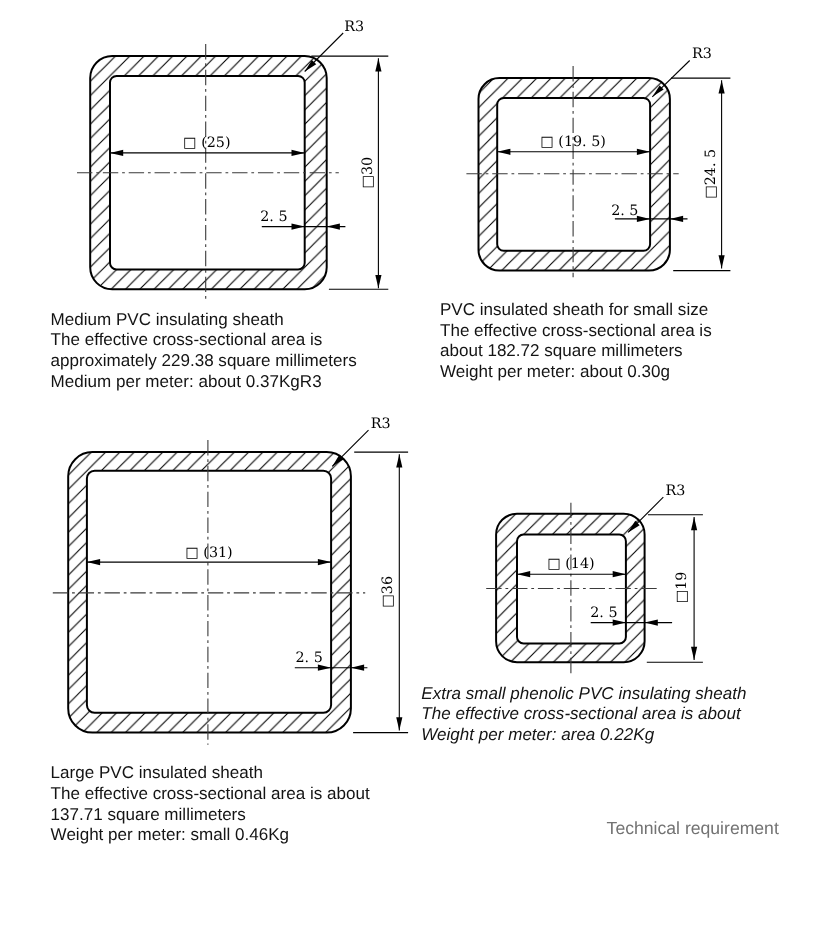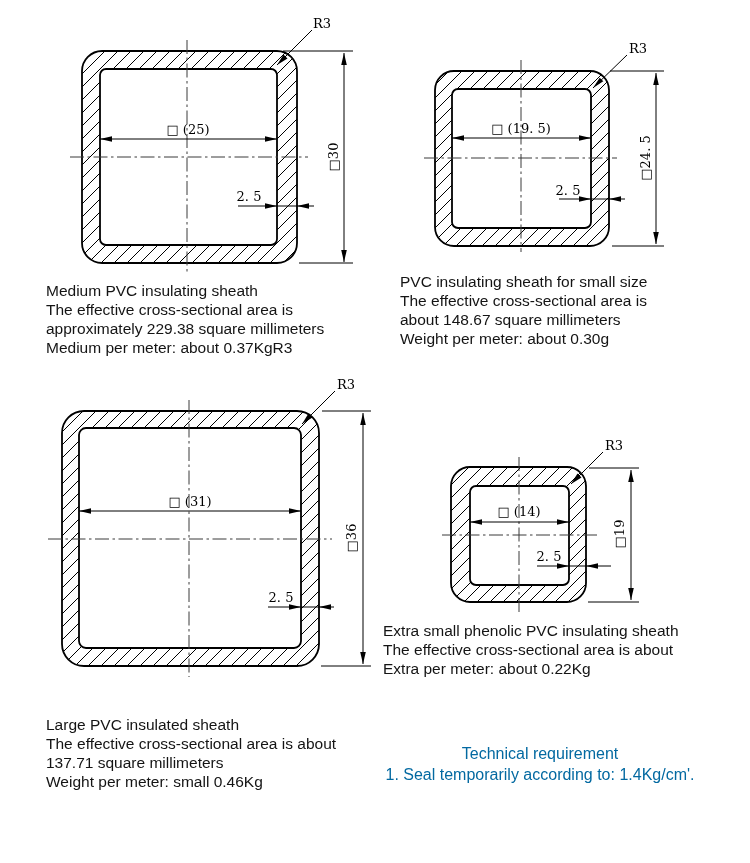--- a/index.html
+++ b/index.html
@@ -16,22 +16,22 @@
   .dim line{stroke:#000;stroke-width:1;}
   .dim polygon{fill:#000;stroke:none;}
   .cadtxt{font-family:"DejaVu Serif", serif;font-size:13px;fill:#000;}
   
   .desc{
     position:absolute;font-size:15.5px;line-height:19px;color:#141414;
     white-space:nowrap;
   }
   .desc span{display:block;}
   .techreq{
-    position:absolute;left:372px;top:743px;width:336px;text-align:center;
-    font-size:16px;line-height:21px;color:#0369a1;white-space:nowrap;
+    position:absolute;left:372px;top:743px;width:336px;text-align:right;
+    font-size:16px;line-height:21px;color:#737373;white-space:nowrap;
   }
   .techreq div{display:block;}
 </style>
 </head>
 <body>
 
 <svg class="sheet" width="750" height="863" viewBox="0 0 750 863">
   <defs>
     <pattern id="hatch" width="13" height="13" patternUnits="userSpaceOnUse">
       <path d="M-3.25,3.25 L3.25,-3.25 M0,13 L13,0 M9.75,16.25 L16.25,9.75" stroke="#000" stroke-width="1" fill="none"></path>
@@ -168,35 +168,34 @@
 </svg>
 
 <div class="desc" style="left:46px;top:281px;">
   <span>Medium PVC insulating sheath</span>
   <span>The effective cross-sectional area is</span>
   <span>approximately 229.38 square millimeters</span>
   <span>Medium per meter: about 0.37KgR3</span>
 </div>
 
 <div class="desc" style="left:400px;top:272px;">
-  <span>PVC insulating sheath for small size</span>
+  <span>PVC insulated sheath for small size</span>
   <span>The effective cross-sectional area is</span>
-  <span>about 148.67 square millimeters</span>
+  <span>about 182.72 square millimeters</span>
   <span>Weight per meter: about 0.30g</span>
 </div>
 
-<div class="desc" style="left:46px;top:693px;margin-top:22px;">
+<div class="desc" style="left:46px;top:693px;">
   <span>Large PVC insulated sheath</span>
   <span>The effective cross-sectional area is about</span>
   <span>137.71 square millimeters</span>
   <span>Weight per meter: small 0.46Kg</span>
 </div>
 
-<div class="desc" style="left:383px;top:621px;">
+<div class="desc" style="left:383px;top:621px;font-style:italic;">
   <span>Extra small phenolic PVC insulating sheath</span>
   <span>The effective cross-sectional area is about</span>
-  <span>Extra per meter: about 0.22Kg</span>
+  <span>Weight per meter: area 0.22Kg</span>
 </div>
 
 <div class="techreq">
   <div>Technical requirement</div>
-  <div>1. Seal temporarily according to: 1.4Kg/cm'.</div>
 </div>
 
 </body></html>

